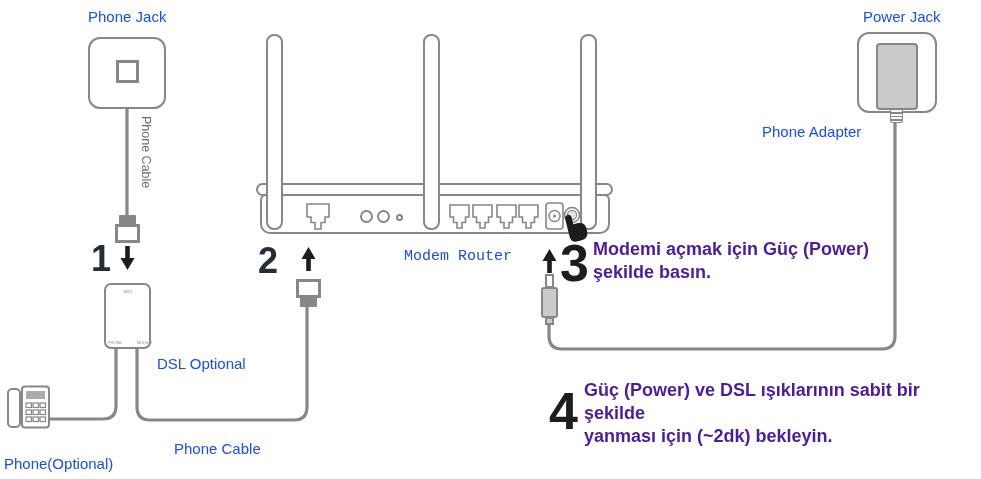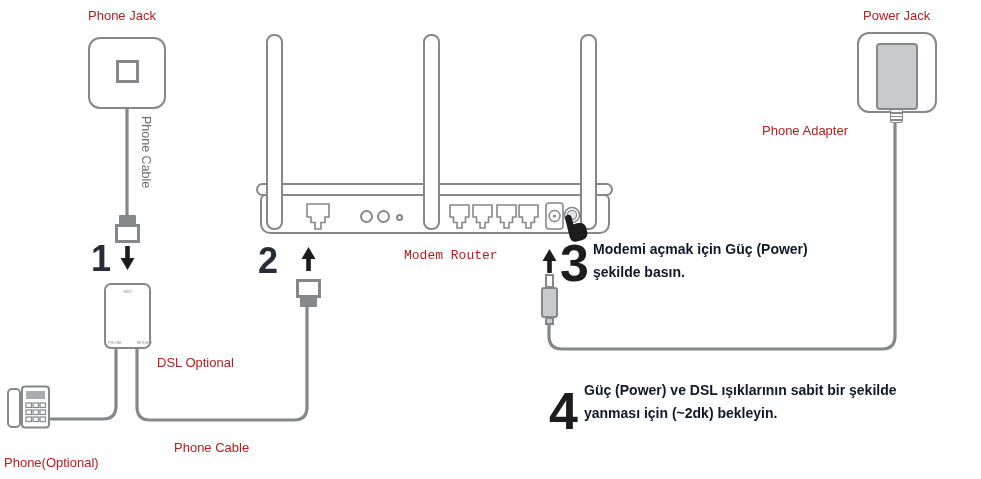--- a/index.html
+++ b/index.html
@@ -2,26 +2,26 @@
 <html><head>
 <meta charset="utf-8">
 <style>
   * { box-sizing: border-box; margin: 0; padding: 0; }
   html,body { background:#fff; }
   #canvas {
     position: relative; width: 981px; height: 479px; background:#fff;
     font-family: "Liberation Sans", sans-serif; overflow: hidden;
   }
   .abs { position: absolute; }
-  .lbl { position:absolute; font-size:13px; color:#b91c1c; white-space:nowrap; }
+  .lbl { position:absolute; font-size:15px; color:#1d4ed8; white-space:nowrap; }
   .vlbl { position:absolute; font-size:12.5px; color:#6d6e71; writing-mode:vertical-rl; }
   .num { position:absolute; font-weight:bold; color:#272d36; line-height:1; }
   .num-sm { font-size:36px; }
   .num-lg { font-size:52px; color:#1d1d1f; }
-  .steptext { position:absolute; font-weight:bold; color:#0f172a; font-size:14px; line-height:23px; }
+  .steptext { position:absolute; font-weight:bold; color:#4c1d95; font-size:18px; line-height:23px; }
   .plbl { position:absolute; font-size:6px; color:#8e9093; text-align:center;
           transform:scale(0.6); transform-origin:center top; line-height:1.15; white-space:nowrap; }
   .wrap2 { white-space:normal; }
   .box { position:absolute; background:#fff; border:2px solid #85878a; }
   .antenna { position:absolute; width:17px; height:196px; background:#fff;
              border:2px solid #85878a; border-radius:8px; z-index:3; }
   .circle-btn { position:absolute; background:#fff; border:2px solid #85878a; border-radius:50%; z-index:4; }
   svg.cables { position:absolute; left:0; top:0; z-index:0; }
   .dev { z-index:2; }
   .port { position:absolute; z-index:4; }

